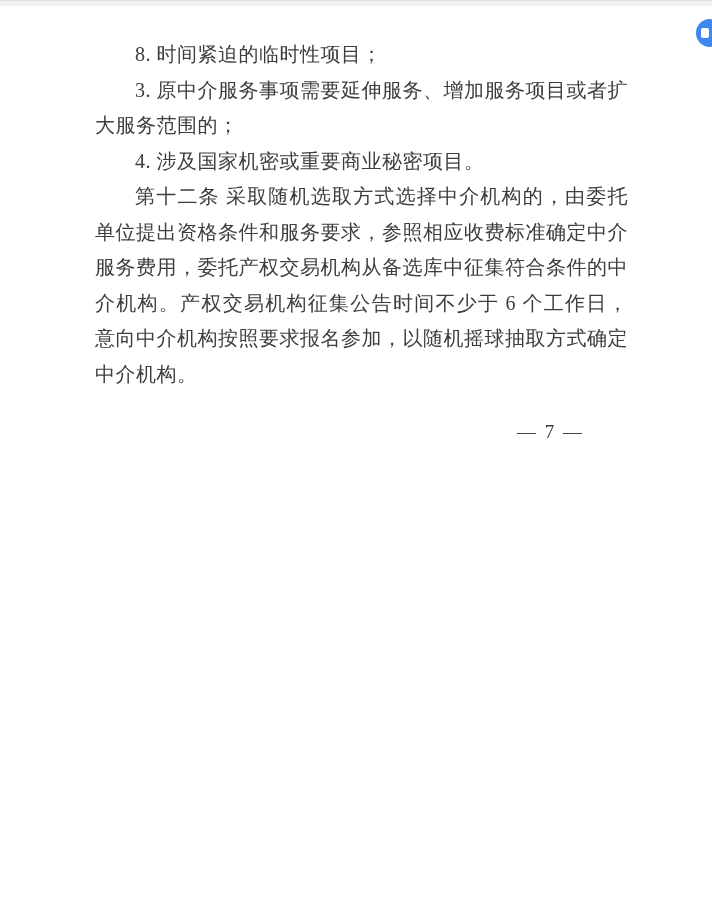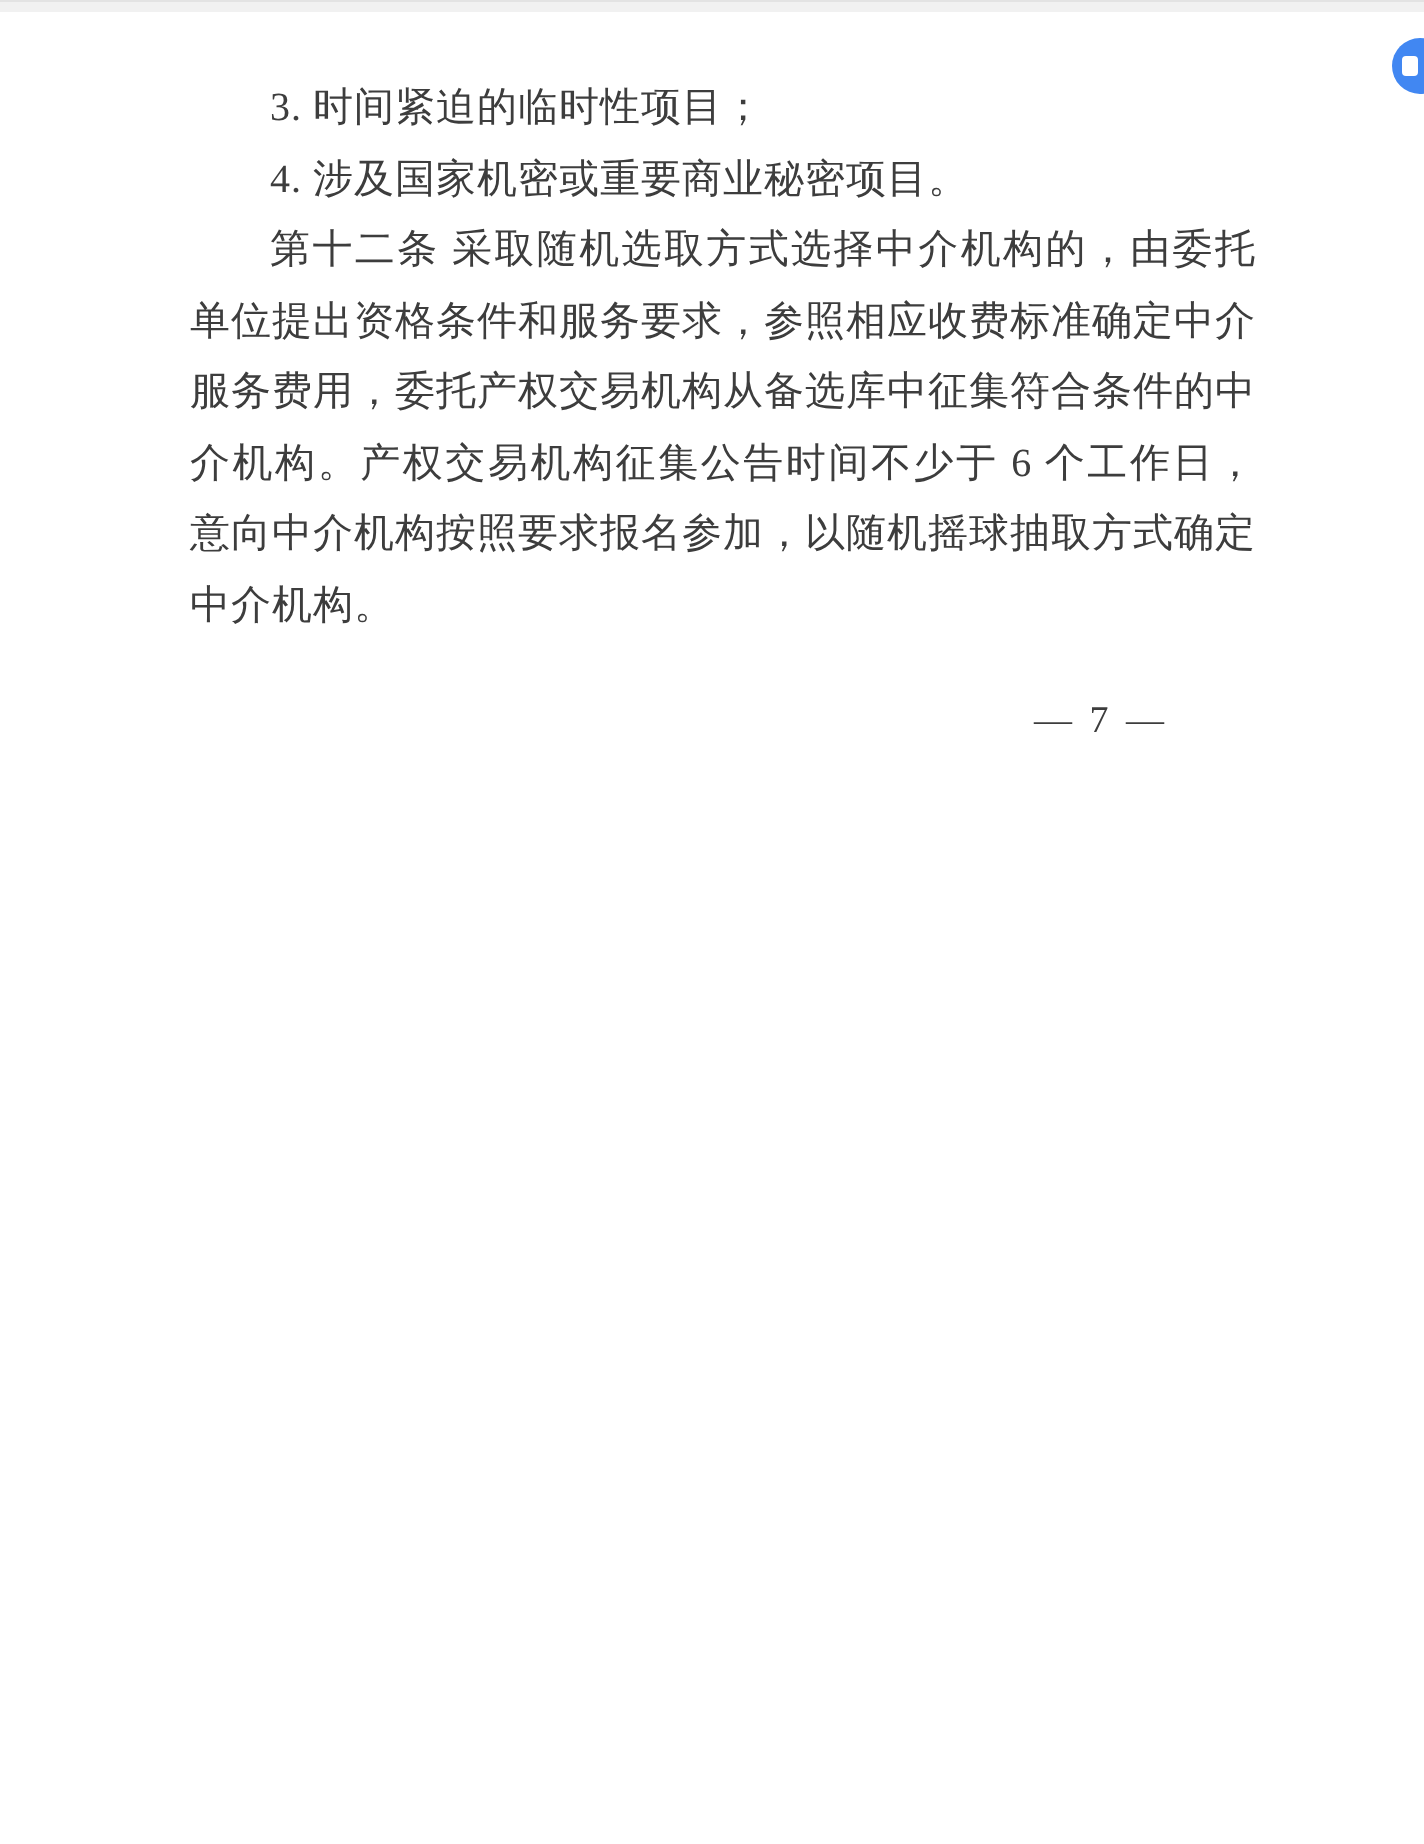--- a/index.html
+++ b/index.html
@@ -73,18 +73,19 @@
 <body style="background: rgb(255, 255, 255);">
 
 <div class="top-strip"></div>
 
 <button class="float-btn" title="" style="background: rgb(65, 135, 242);">
   <span class="float-glyph"></span>
 </button>
 
 <main class="doc">
   <div>
-      <p class="para">3. 时间紧迫的临时性项目；</p>
+      <p class="para">8. 时间紧迫的临时性项目；</p>
+      <p class="para">3. 原中介服务事项需要延伸服务、增加服务项目或者扩大服务范围的；</p>
       <p class="para">4. 涉及国家机密或重要商业秘密项目。</p>
       <p class="para">第十二条 采取随机选取方式选择中介机构的，由委托单位提出资格条件和服务要求，参照相应收费标准确定中介服务费用，委托产权交易机构从备选库中征集符合条件的中介机构。产权交易机构征集公告时间不少于 6 个工作日，意向中介机构按照要求报名参加，以随机摇球抽取方式确定中介机构。</p>
     </div>
   <div class="page-number">— 7 —</div>
 </main>
 
 </body></html>

